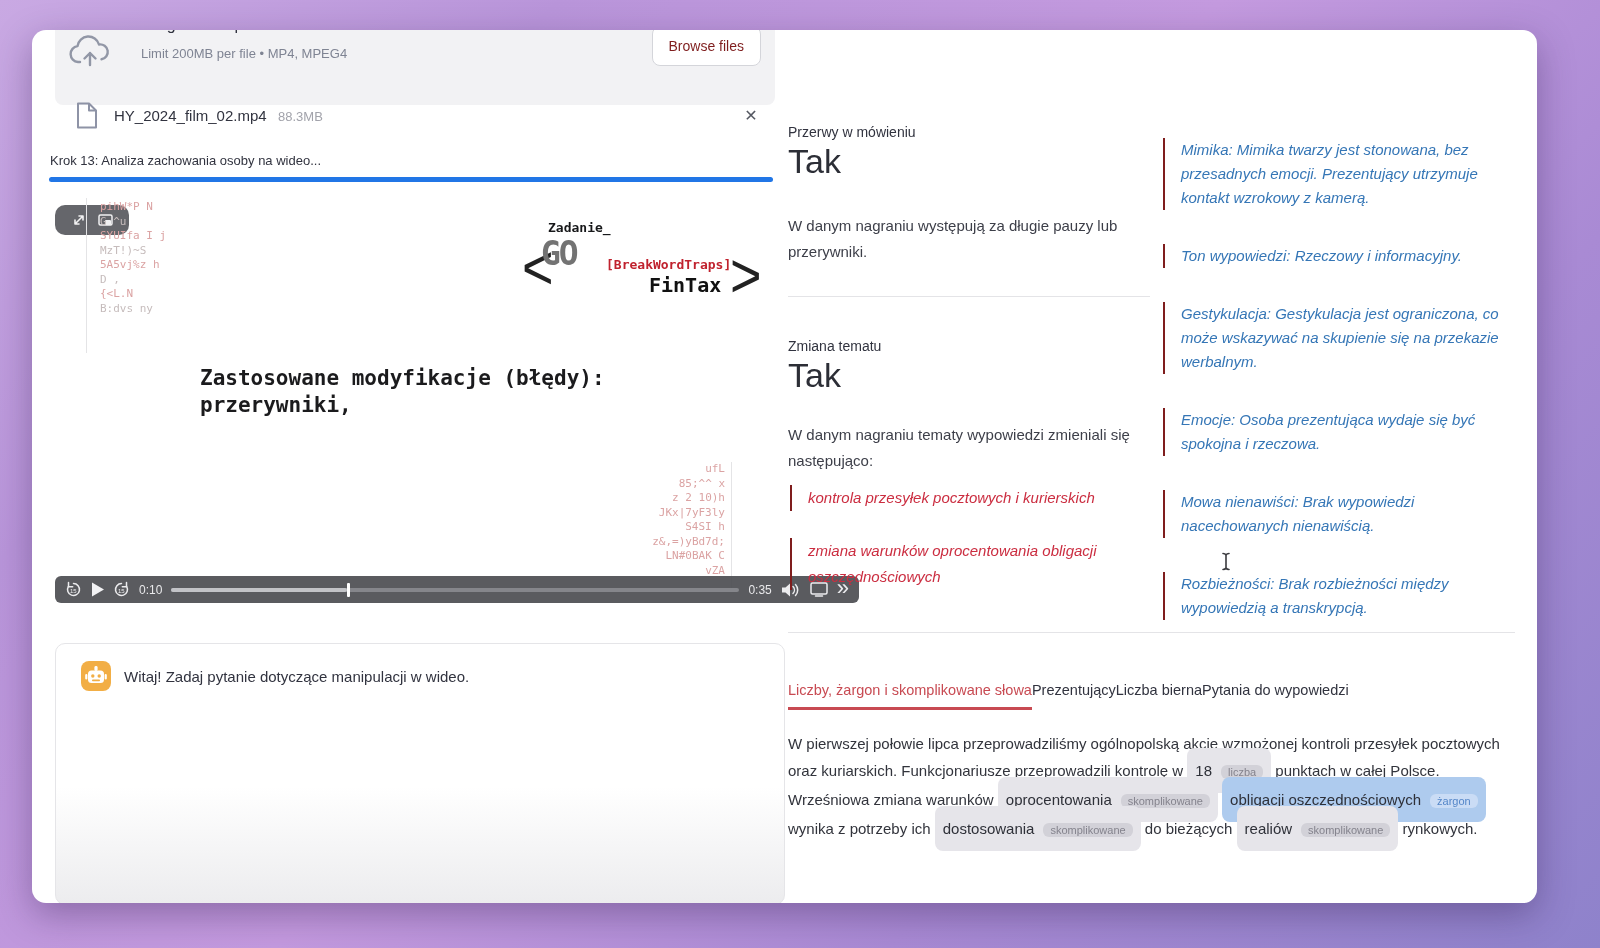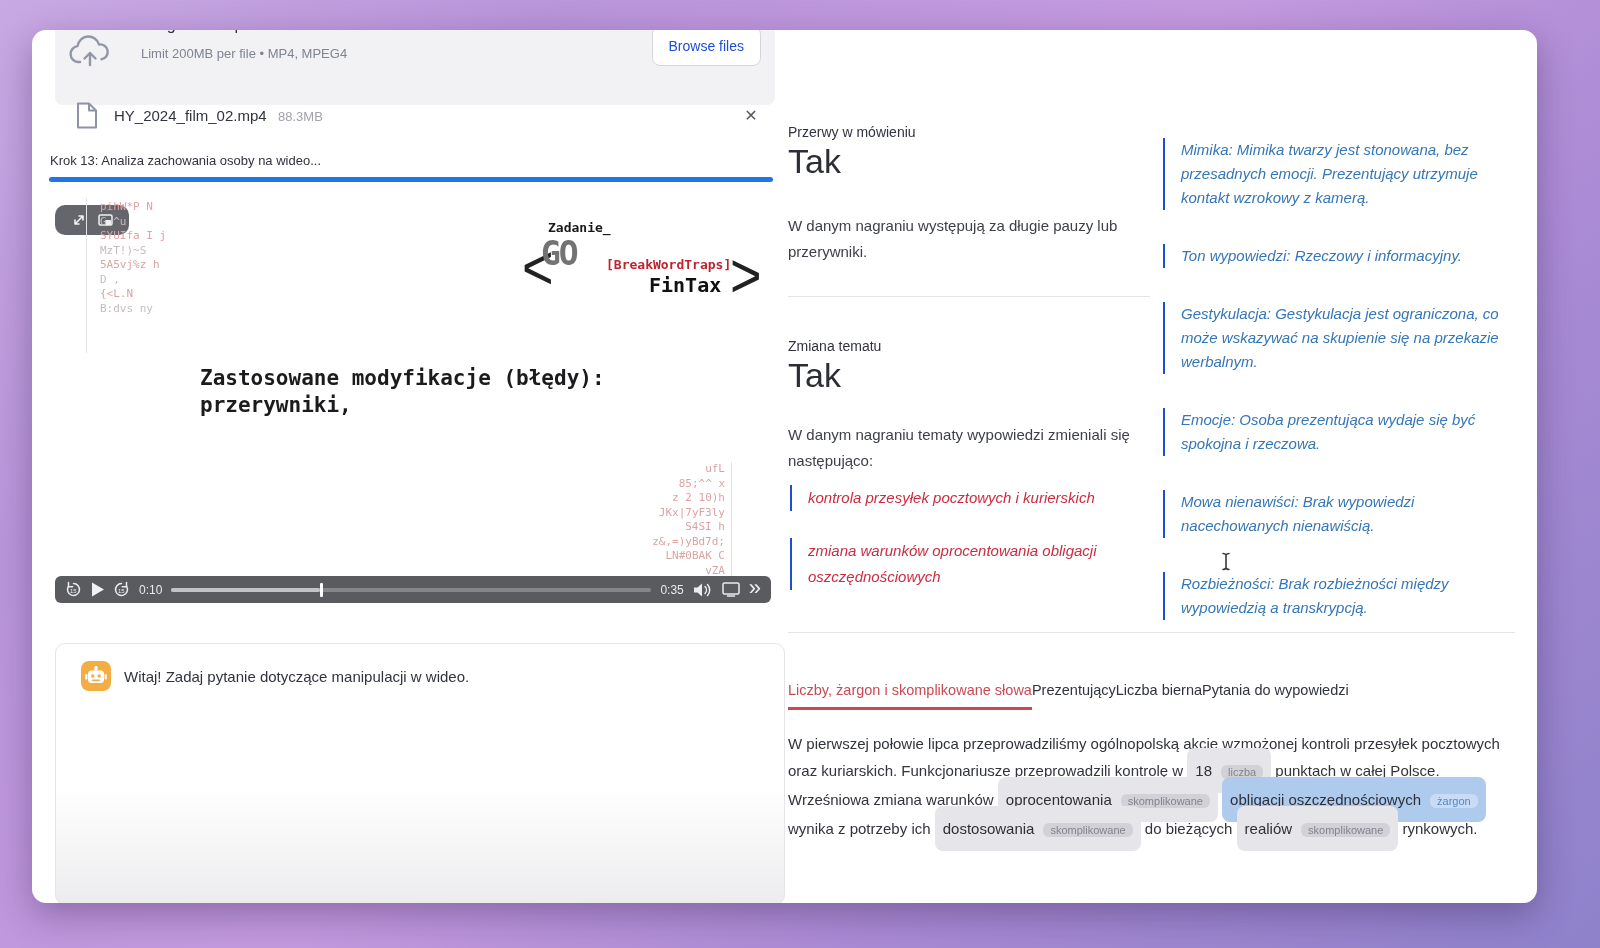--- a/index.html
+++ b/index.html
@@ -24,21 +24,21 @@
     background:#ffffff;border-radius:14px;overflow:hidden;
     box-shadow:0 12px 36px rgba(40,20,70,.35);
   }
   
   .dropzone{left:23px;top:-28px;width:720px;height:103px;background:#f2f2f4;border-radius:8px;}
   .dz-icon{left:14px;top:30px;}
   .dz-drag{left:86px;top:14px;font-size:16px;color:#31333f;}
   .dz-limit{left:86px;top:44px;font-size:13px;color:#7f8493;}
   .browse-btn{
     right:14px;top:24px;height:40px;padding:0 16px;background:#fff;border:1px solid #d4d5da;
-    border-radius:8px;font-size:14px;color:#1d4ed8;display:flex;align-items:center;
+    border-radius:8px;font-size:14px;color:#7f1d1d;display:flex;align-items:center;
   }
   
   .file-icon{left:44px;top:72px;}
   .file-name{left:82px;top:77px;font-size:15px;color:#31333f;}
   .file-size{left:246px;top:79px;font-size:13px;color:#a2a3ab;}
   .file-close{left:706px;top:72px;width:26px;height:26px;color:#555862;font-size:16px;
     display:flex;align-items:center;justify-content:center;}
   
   .krok{left:18px;top:123px;font-size:13px;color:#31333f;}
   .pbar{left:17px;top:147px;width:724px;height:5px;border-radius:3px;background:var(--accent_blue);}
@@ -52,39 +52,39 @@
   #glitchR{right:812px;top:432px;text-align:right;}
   .wm-task{left:516px;top:190px;font-family:"DejaVu Sans Mono",monospace;font-weight:bold;font-size:13px;color:#17181a;}
   .wm-langle{left:490px;top:206px;font-size:54px;font-weight:300;color:#222;transform:scaleY(1.15);}
   .wm-go{left:509px;top:204px;font-family:"DejaVu Sans Mono",monospace;font-weight:bold;font-size:33px;color:#737373;letter-spacing:-2px;}
   .wm-bracket{left:574px;top:227px;font-family:"DejaVu Sans Mono",monospace;font-weight:bold;font-size:13px;color:var(--logo_red);}
   .wm-fintax{left:617px;top:243px;font-family:"DejaVu Sans Mono",monospace;font-weight:bold;font-size:20px;color:#111;}
   .wm-rangle{left:698px;top:214px;font-size:54px;font-weight:300;color:#222;transform:scaleY(1.15);}
   #caption{left:168px;top:335px;font-family:"DejaVu Sans Mono",monospace;font-weight:bold;
     font-size:21px;line-height:27px;color:#1b1b1d;}
   
-  .controls{left:23px;top:546px;width:716px;height:27px;background:rgba(72,73,78,.9);
+  .controls{left:23px;top:546px;width:804px;height:27px;background:rgba(72,73,78,.9);
     border-radius:6px;display:flex;align-items:center;padding:0 10px;gap:9px;}
   .ctrl-ic{display:flex;align-items:center;justify-content:center;flex:0 0 auto;}
   .ctime{color:#e9e9eb;font-size:12px;flex:0 0 auto;}
   .track{flex:1;height:4px;background:#85868b;border-radius:2px;position:relative;}
   .track-played{position:absolute;left:0;top:0;height:4px;width:31%;background:#c2c3c7;border-radius:2px;}
   .track-handle{position:absolute;left:31%;top:-5px;width:3px;height:14px;background:#fff;border-radius:1px;}
   .dbl-chev{color:#ececee;font-size:22px;line-height:20px;margin-top:-3px;}
   
   .chat{left:23px;top:613px;width:730px;height:262px;border:1px solid #e5e5e8;border-radius:10px;
     background:linear-gradient(#ffffff 55%,#ececee 100%);}
   .avatar{left:25px;top:17px;width:30px;height:30px;}
   .chat-msg{left:68px;top:24px;font-size:15px;color:#31333f;}
   
   .sec-label{font-size:14px;color:#31333f;}
   .sec-value{font-size:34px;color:#2c2e36;}
   .sec-desc{font-size:15px;line-height:26px;color:#3d3f49;}
   .divider{height:1px;background:#e4e4e7;}
-  .quote{border-left:2px solid #1d4ed8;padding-left:16px;font-style:italic;font-size:15px;line-height:26px;}
+  .quote{border-left:2px solid #7f1d1d;padding-left:16px;font-style:italic;font-size:15px;line-height:26px;}
   #topics{left:758px;top:455px;width:340px;}
   #topics .topic{color:var(--topic_red);margin-bottom:27px;}
   #notes{left:1131px;top:108px;width:356px;}
   #notes .note{color:var(--note_blue);margin-bottom:34px;line-height:24px;}
   
   #tabs{left:756px;top:652px;display:flex;}
   .tab{font-size:14.5px;color:#31333f;padding-bottom:9px;}
   .tab.active{color:var(--tab_active_red);border-bottom:3px solid var(--tab_active_red);}
   
   #para{left:756px;top:700px;width:726px;font-size:15px;line-height:27px;color:#32343c;}

